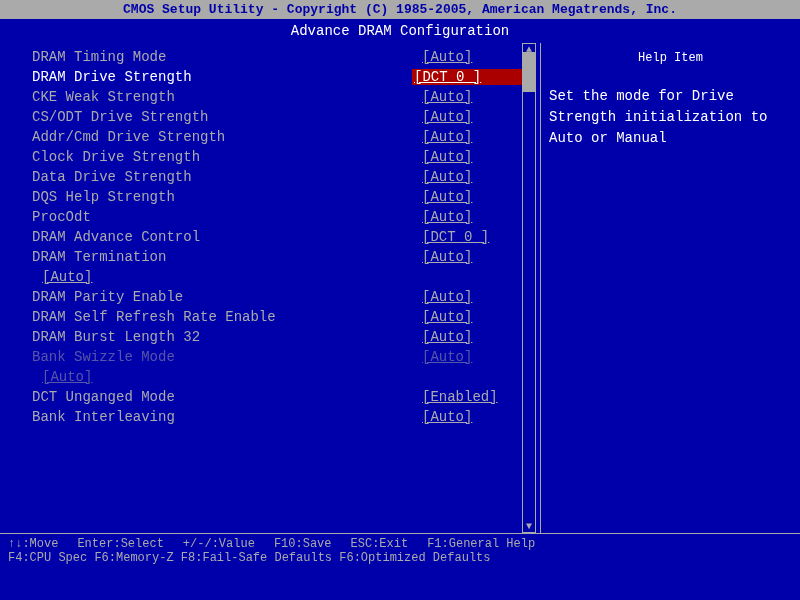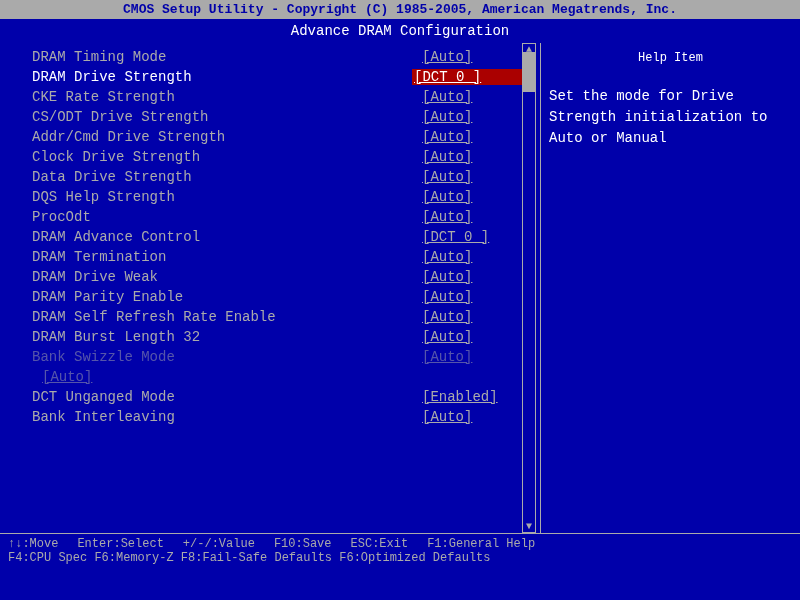--- a/index.html
+++ b/index.html
@@ -151,21 +151,21 @@
     <div id="menu-list">
         <div class="menu-row">
           <span class="label">DRAM Timing Mode</span>
           <span class="value">[Auto]</span>
         </div>
         <div class="menu-row highlighted selected">
           <span class="label">DRAM Drive Strength</span>
           <span class="value">[DCT 0 ]</span>
         </div>
         <div class="menu-row">
-          <span class="label">CKE Rate Strength</span>
+          <span class="label">CKE Weak Strength</span>
           <span class="value">[Auto]</span>
         </div>
         <div class="menu-row">
           <span class="label">CS/ODT Drive Strength</span>
           <span class="value">[Auto]</span>
         </div>
         <div class="menu-row">
           <span class="label">Addr/Cmd Drive Strength</span>
           <span class="value">[Auto]</span>
         </div>
@@ -187,21 +187,20 @@
         </div>
         <div class="menu-row">
           <span class="label">DRAM Advance Control</span>
           <span class="value">[DCT 0 ]</span>
         </div>
         <div class="menu-row">
           <span class="label">DRAM Termination</span>
           <span class="value">[Auto]</span>
         </div>
         <div class="menu-row">
-          <span class="label">DRAM Drive Weak</span>
           <span class="value">[Auto]</span>
         </div>
         <div class="menu-row">
           <span class="label">DRAM Parity Enable</span>
           <span class="value">[Auto]</span>
         </div>
         <div class="menu-row">
           <span class="label">DRAM Self Refresh Rate Enable</span>
           <span class="value">[Auto]</span>
         </div>

